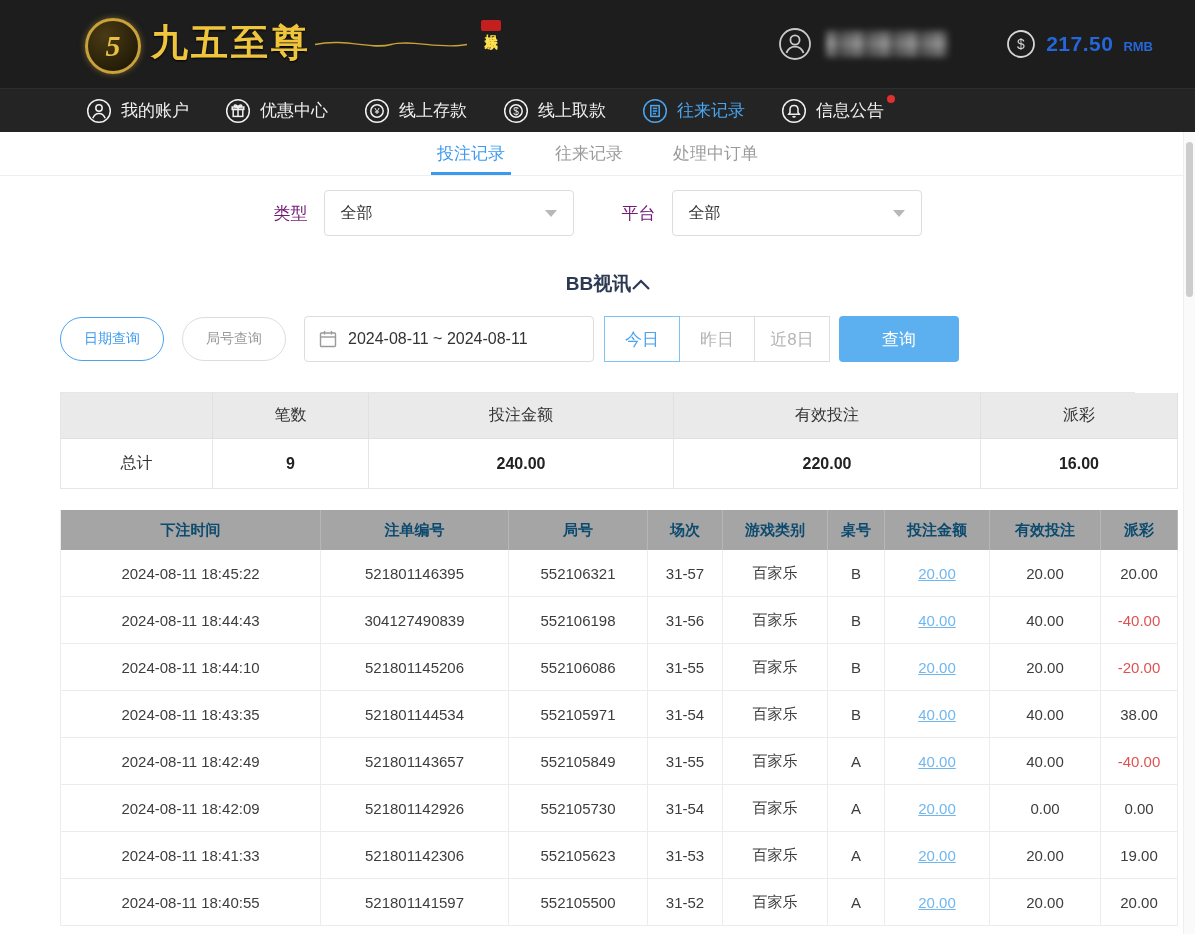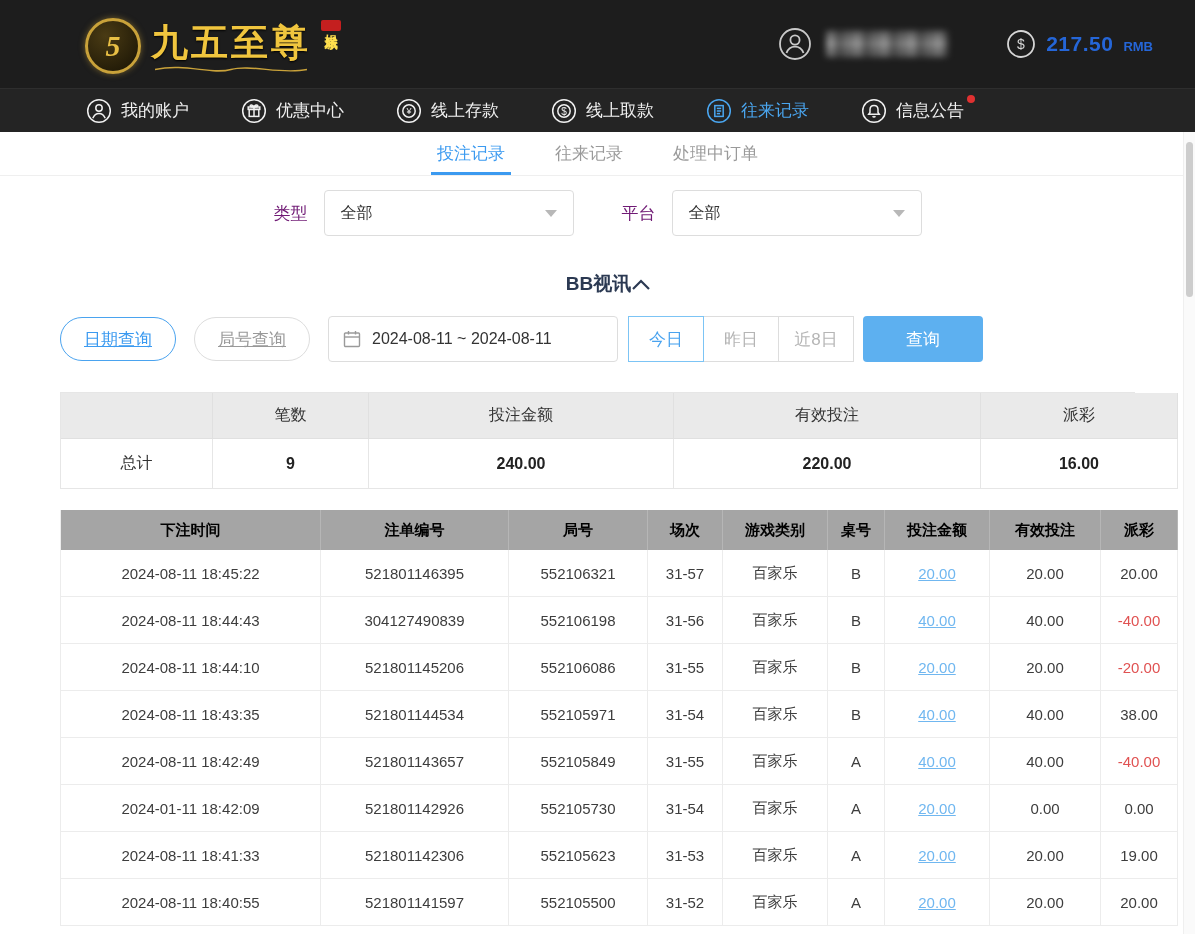--- a/index.html
+++ b/index.html
@@ -15,21 +15,21 @@
   }
   .logo { display:flex; align-items:flex-start; gap:10px; cursor:pointer; }
   .emblem {
     width:56px; height:56px; border-radius:50%;
     border:3px solid #c9a23a; margin-top:4px;
     background:radial-gradient(circle at 35% 30%, #4a3b14, #171204);
     color:#e8bf45; font:italic 700 30px "Liberation Serif",serif;
     display:flex; align-items:center; justify-content:center;
     box-shadow:0 0 6px rgba(201,162,58,.5);
   }
-  .brand-col { display:flex; flex-direction:column; align-items:center; margin-top:10px; }
+  .brand-col { display:flex; flex-direction:row; align-items:center; margin-top:10px; }
   .brand {
     color:#f0c53e; font:700 37px "Liberation Serif",serif; letter-spacing:3px;
     text-shadow:0 1px 2px #000; line-height:1;
   }
   .flourish { margin-top:4px; }
   .badge {
     background:#c41f1f; color:#ffe04e; writing-mode:vertical-rl; text-orientation:upright;
     font-size:13px; font-weight:700; padding:4px 3px; line-height:1.05;
     border-radius:2px; margin-top:6px; letter-spacing:1px;
   }
@@ -42,21 +42,21 @@
       repeating-linear-gradient(0deg, #8f8f8f 0 9px, #bdbdbd 9px 18px);
     background-blend-mode:multiply;
   }
   .balance-group { display:flex; align-items:center; gap:10px; margin-left:44px; }
   .dollar-icon { display:flex; cursor:pointer; }
   .balance { color:#2566d8; font-size:21px; font-weight:700; letter-spacing:.5px; }
   .rmb { color:#2566d8; font-size:13px; font-weight:700; margin-top:5px; }
   
   .mainnav {
     height:44px; background:#242424; border-top:1px solid #2e2e2e;
-    display:flex; align-items:center; gap:52px; padding-left:86px;
+    display:flex; align-items:center; gap:36px; padding-left:86px;
   }
   .nav-item {
     display:flex; align-items:center; gap:9px; color:#f0f0f0; font-size:17px;
     cursor:pointer; position:relative; white-space:nowrap;
   }
   .nav-item.active { color:#4aa6f0; }
   .nav-item .nav-icon { display:flex; }
   .nav-dot {
     position:absolute; top:-3px; right:-11px; width:8px; height:8px;
     background:#e03131; border-radius:50%;
@@ -91,22 +91,22 @@
   .section-head {
     display:flex; justify-content:center; align-items:center;
     padding:22px 38px 0 60px; height:46px;
   }
   .section-title { font-size:19px; font-weight:700; color:#2b3952; }
   .collapse { display:flex; cursor:pointer; }
   
   .query-row { display:flex; align-items:center; margin-top:20px; padding-left:60px; }
   .pill {
     height:44px; padding:0 23px; border-radius:22px; border:1px solid #ddd;
-    color:#999; font-size:17px; background:#fff; cursor:pointer;
-    display:flex; align-items:center; font-family:inherit;text-decoration:underline;
+    color:#999; font-size:14px; background:#fff; cursor:pointer;
+    display:flex; align-items:center; font-family:inherit;
   }
   .pill.active { border-color:#4aa3ef; color:#3b9af0; }
   .pill + .pill { margin-left:18px; }
   .date-input {
     margin-left:18px; width:290px; height:46px; border:1px solid #ddd; border-radius:4px;
     display:flex; align-items:center; gap:11px; padding:0 14px;
     font-size:16px; color:#333; cursor:pointer; background:#fff;
   }
   .seg { display:flex; margin-left:10px; }
   .seg-btn {
@@ -136,21 +136,21 @@
     border-right:1px solid #e6e6e6; border-bottom:1px solid #e6e6e6;
   }
   .summary .c.lbl { font-weight:400; color:#333; }
   
   .bet-table {
     margin:21px 60px 0; display:grid;
     grid-template-columns:260px 188px 139px 75px 105px 57px 105px 111px 77px;
     border-left:1px solid #ececec;
   }
   .bet-table .th {
-    background:#a5a5a5; color:#000000; font-weight:700; font-size:15px; height:40px;
+    background:#a5a5a5; color:#0c4a6e; font-weight:700; font-size:15px; height:40px;
     display:flex; align-items:center; justify-content:center;
     border-right:1px solid #b6b6b6;
   }
   .bet-table .td {
     background:#fff; height:47px; display:flex; align-items:center; justify-content:center;
     font-size:15px; color:#3d3d3d;
     border-right:1px solid #ececec; border-bottom:1px solid #ececec;
   }
   .bet-table .td.neg { color:#e05252; }
   .bet-link { color:#70b7f0; text-decoration:underline; cursor:pointer; }
@@ -391,21 +391,21 @@
     <div class="td">521801143657</div>
     <div class="td">552105849</div>
     <div class="td">31-55</div>
     <div class="td">百家乐</div>
     <div class="td">A</div>
     <div class="td">
       <a class="bet-link">40.00</a>
     </div>
     <div class="td">40.00</div>
     <div class="td neg">-40.00</div>
-    <div class="td">2024-01-11 18:42:09</div>
+    <div class="td">2024-08-11 18:42:09</div>
     <div class="td">521801142926</div>
     <div class="td">552105730</div>
     <div class="td">31-54</div>
     <div class="td">百家乐</div>
     <div class="td">A</div>
     <div class="td">
       <a class="bet-link">20.00</a>
     </div>
     <div class="td">0.00</div>
     <div class="td">0.00</div>

